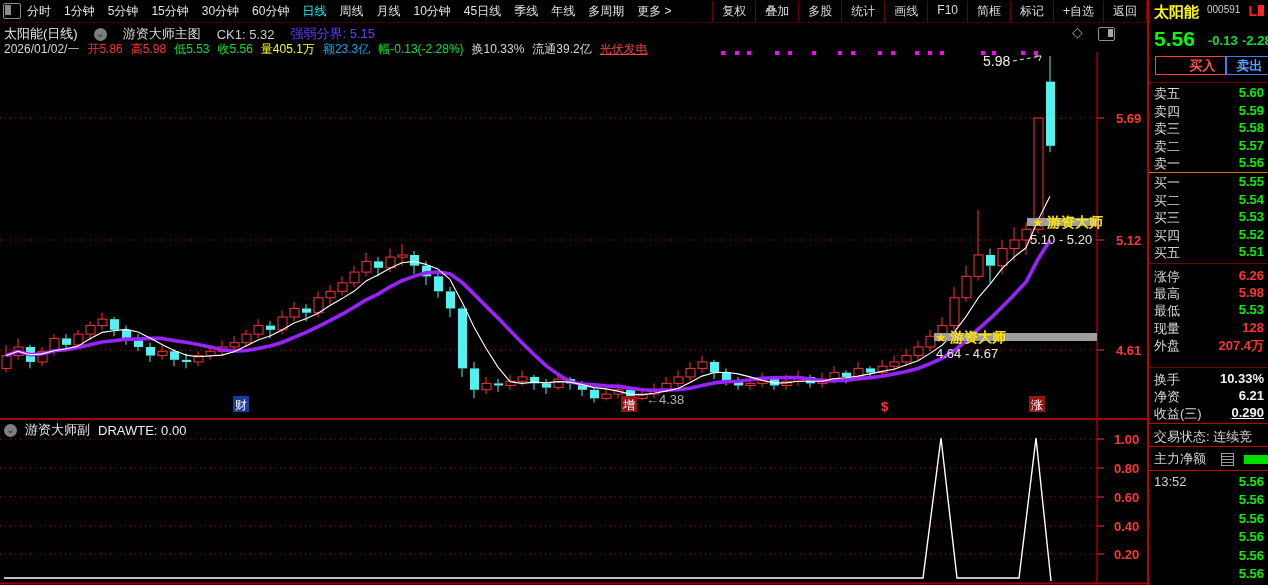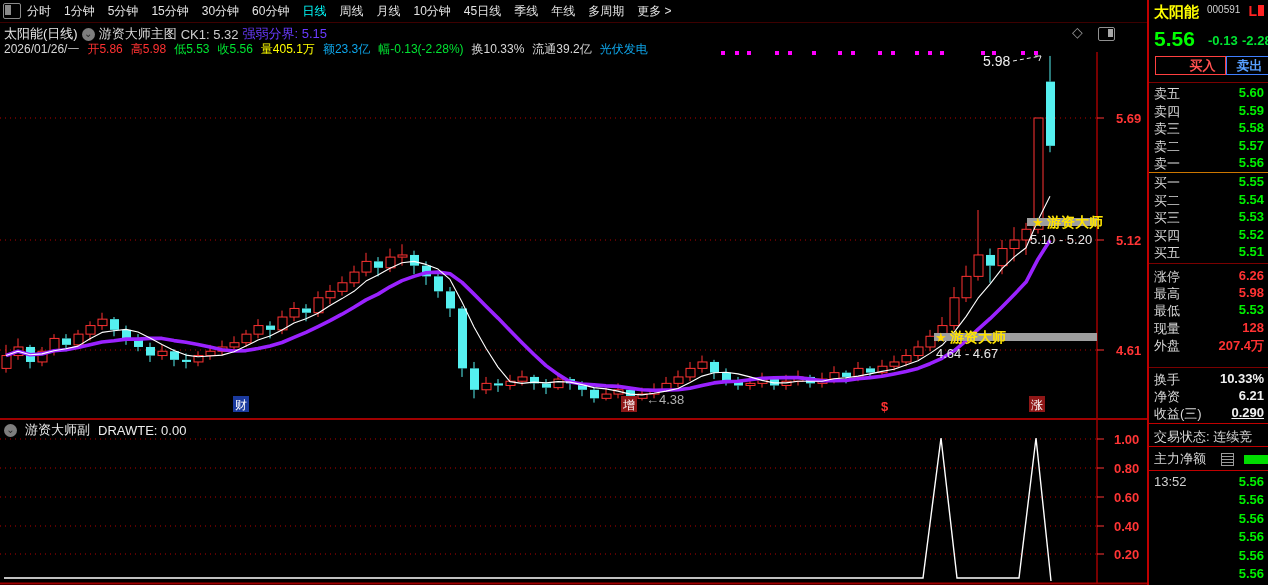--- a/index.html
+++ b/index.html
@@ -11,21 +11,21 @@
   #toolbar{left:0;top:0;width:1147px;height:22px;background:#000;z-index:3;display:flex;align-items:center;}
   #tb-icon{width:16px;height:14px;border:1px solid #8a8a8a;border-radius:2px;margin:0 6px 0 3px;position:relative;}
   #tb-icon .half{position:absolute;left:1px;top:1px;width:6px;height:10px;background:#8a8a8a;}
   .tb-left{display:flex;gap:13px;font-size:12px;color:#e4e4e4;white-space:nowrap;}
   .tb-left .item{cursor:pointer;}
   .tb-left .active{color:#00ffff;}
   .tb-right{display:flex;margin-left:auto;font-size:12px;color:#dedede;white-space:nowrap;}
   .tb-right .btn{padding:2px 9px;border-left:1px solid #6e0000;cursor:pointer;}
   .tb-right .btn:last-child{border-right:1px solid #6e0000;}
   
-  #info1{left:4px;top:25px;z-index:3;display:flex;gap:4px;font-size:13px;color:#e8e8e8;align-items:center;white-space:nowrap;}
+  #info1{left:4px;top:25px;z-index:3;display:flex;gap:16px;font-size:13px;color:#e8e8e8;align-items:center;white-space:nowrap;}
   #info1 .ind{color:#dcdcdc;}
   #info1 .ck1{color:#cdcdcd;}
   #info1 .divider{color:#6a3bff;}
   .circle-ic{width:13px;height:13px;border-radius:50%;background:#7e7e7e;color:#2a2a2a;font-size:10px;line-height:12px;text-align:center;display:inline-block;}
   #info2{left:4px;top:41px;z-index:3;display:flex;gap:8px;font-size:12px;white-space:nowrap;}
   
   #diamond-ic{left:1072px;top:24px;color:#9a9a9a;font-size:14px;z-index:3;}
   #win-ic{left:1098px;top:27px;width:15px;height:12px;border:1px solid #909090;border-radius:2px;z-index:3;}
   #win-ic .half{position:absolute;right:1px;top:1px;width:5px;height:8px;background:#a8a8a8;}
   
@@ -405,41 +405,53 @@
       <span class="item active">日线</span>
       <span class="item">周线</span>
       <span class="item">月线</span>
       <span class="item">10分钟</span>
       <span class="item">45日线</span>
       <span class="item">季线</span>
       <span class="item">年线</span>
       <span class="item">多周期</span>
       <span class="item">更多 &gt;</span>
     </div>
+  <div class="tb-right" id="tb-right">
+      <span class="btn">复权</span>
+      <span class="btn">叠加</span>
+      <span class="btn">多股</span>
+      <span class="btn">统计</span>
+      <span class="btn">画线</span>
+      <span class="btn">F10</span>
+      <span class="btn">简框</span>
+      <span class="btn">标记</span>
+      <span class="btn">+自选</span>
+      <span class="btn">返回</span>
+    </div>
 </div>
 
 <div id="info1" class="abs">
   <span>太阳能(日线)</span>
   <span class="circle-ic">⌄</span>
   <span class="ind">游资大师主图</span>
   <span class="ck1">CK1: 5.32</span>
   <span class="divider">强弱分界: 5.15</span>
 </div>
 <div id="info2" class="abs">
-    <span style="color: rgb(216, 216, 216);">2026/01/26/一</span>
+    <span style="color: rgb(216, 216, 216);">2026/01/02/一</span>
     <span style="color: rgb(255, 50, 50);">开5.86</span>
     <span style="color: rgb(255, 50, 50);">高5.98</span>
     <span style="color: rgb(0, 228, 50);">低5.53</span>
     <span style="color: rgb(0, 228, 50);">收5.56</span>
     <span style="color: rgb(255, 255, 0);">量405.1万</span>
     <span style="color: #0ea5e9;">额23.3亿</span>
     <span style="color: rgb(0, 228, 50);">幅-0.13(-2.28%)</span>
     <span style="color: rgb(216, 216, 216);">换10.33%</span>
     <span style="color: rgb(216, 216, 216);">流通39.2亿</span>
-    <span style="color: #0ea5e9;">光伏发电</span>
+    <span style="color: #ef4444; text-decoration: underline;">光伏发电</span>
   </div>
 
 <span id="diamond-ic" class="abs">◇</span>
 <div id="win-ic" class="abs">
     <div class="half"></div>
   </div>
 
 <div id="subheader" class="abs">
   <span class="circle-ic">⌄</span>
   <span>游资大师副</span>

